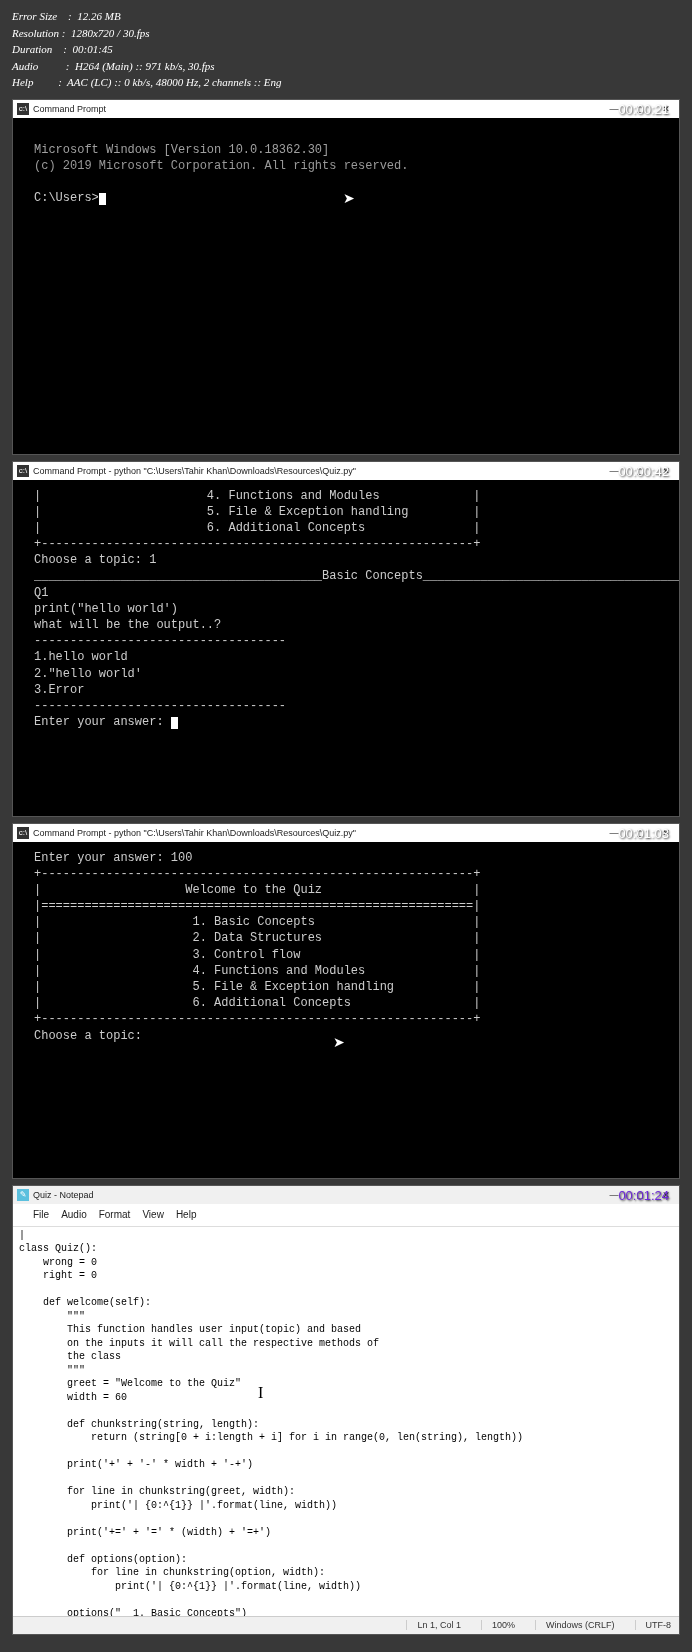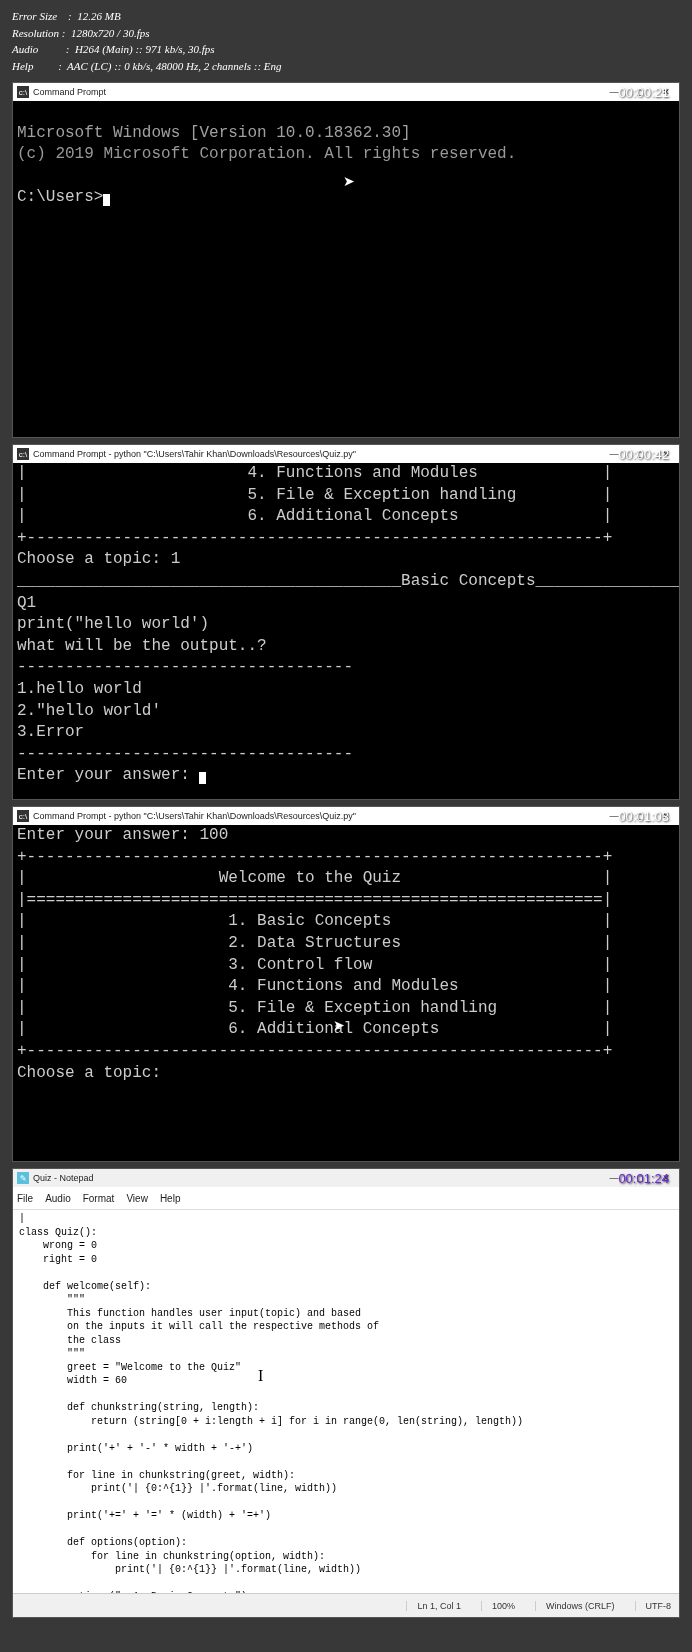--- a/index.html
+++ b/index.html
@@ -71,26 +71,27 @@
   right: 10px;
   font-size: 13px;
   color: #fff;
   font-family: Arial, sans-serif;
   font-weight: 500;
   text-shadow: 1px 1px 2px rgba(0,0,0,0.8);
   z-index: 5;
 }
 
 .terminal {
-  padding: 0 4px;
+  padding: 8px 4px;
   font-family: 'Consolas', 'Courier New', monospace;
-  font-size: 16px;
+  font-size: 12px;
   line-height: 1.35;
   white-space: pre;
   color: #ccc;
+  margin-left: 17px;
 }
 .terminal .blue { color: #a0a0a0; }
 .terminal .gray { color: #999; }
 
 .cursor {
   display: inline-block;
   width: 7px; height: 12px;
   background: #fff;
   vertical-align: text-bottom;
 }
@@ -103,39 +104,39 @@
 }
 
 
 .menubar {
   height: 23px;
   background: #fff;
   border-bottom: 1px solid #ddd;
   display: flex;
   align-items: center;
   font-size: 10px;
-  padding-left: 4px;
+  padding-left: 20px;
   gap: 12px;
 }
 .menubar span { color: #222; }
 .notepad-content {
   padding: 2px 6px;
   font-family: 'Consolas', 'Courier New', monospace;
   font-size: 10px;
   line-height: 1.35;
   white-space: pre;
   color: #000;
   height: calc(100% - 54px);
   overflow: hidden;
 }
 .statusbar {
   position: absolute;
   bottom: 0;
   left: 0; right: 0;
-  height: 24px;
+  height: 18px;
   background: #f0f0f0;
   border-top: 1px solid #ccc;
   display: flex;
   justify-content: flex-end;
   align-items: center;
   font-size: 9px;
   color: #333;
   gap: 20px;
   padding-right: 8px;
 }
@@ -147,20 +148,21 @@
   color: #000;
   font-family: serif;
 }
 </style>
 </head>
 <body>
 
 <div class="meta-info">
   <div class="meta-row"><span>Error Size    :</span>  <span>12.26 MB</span></div>
   <div class="meta-row"><span>Resolution :</span>  <span>1280x720 / 30.fps</span></div>
+  <div class="meta-row"><span>Duration    :</span>  <span>00:01:45</span></div>
   <div class="meta-row"><span>Audio          :</span>  <span>H264 (Main) :: 971 kb/s, 30.fps</span></div>
   <div class="meta-row"><span>Help         :</span>  <span>AAC (LC) :: 0 kb/s, 48000 Hz, 2 channels :: Eng</span></div>
 </div>
 
 <div class="panel">
   <div class="titlebar dark">
     <span class="icon">c:\</span>
     <span class="title">Command Prompt</span>
     <div class="window-controls">
       <div class="wc-btn">—</div>

